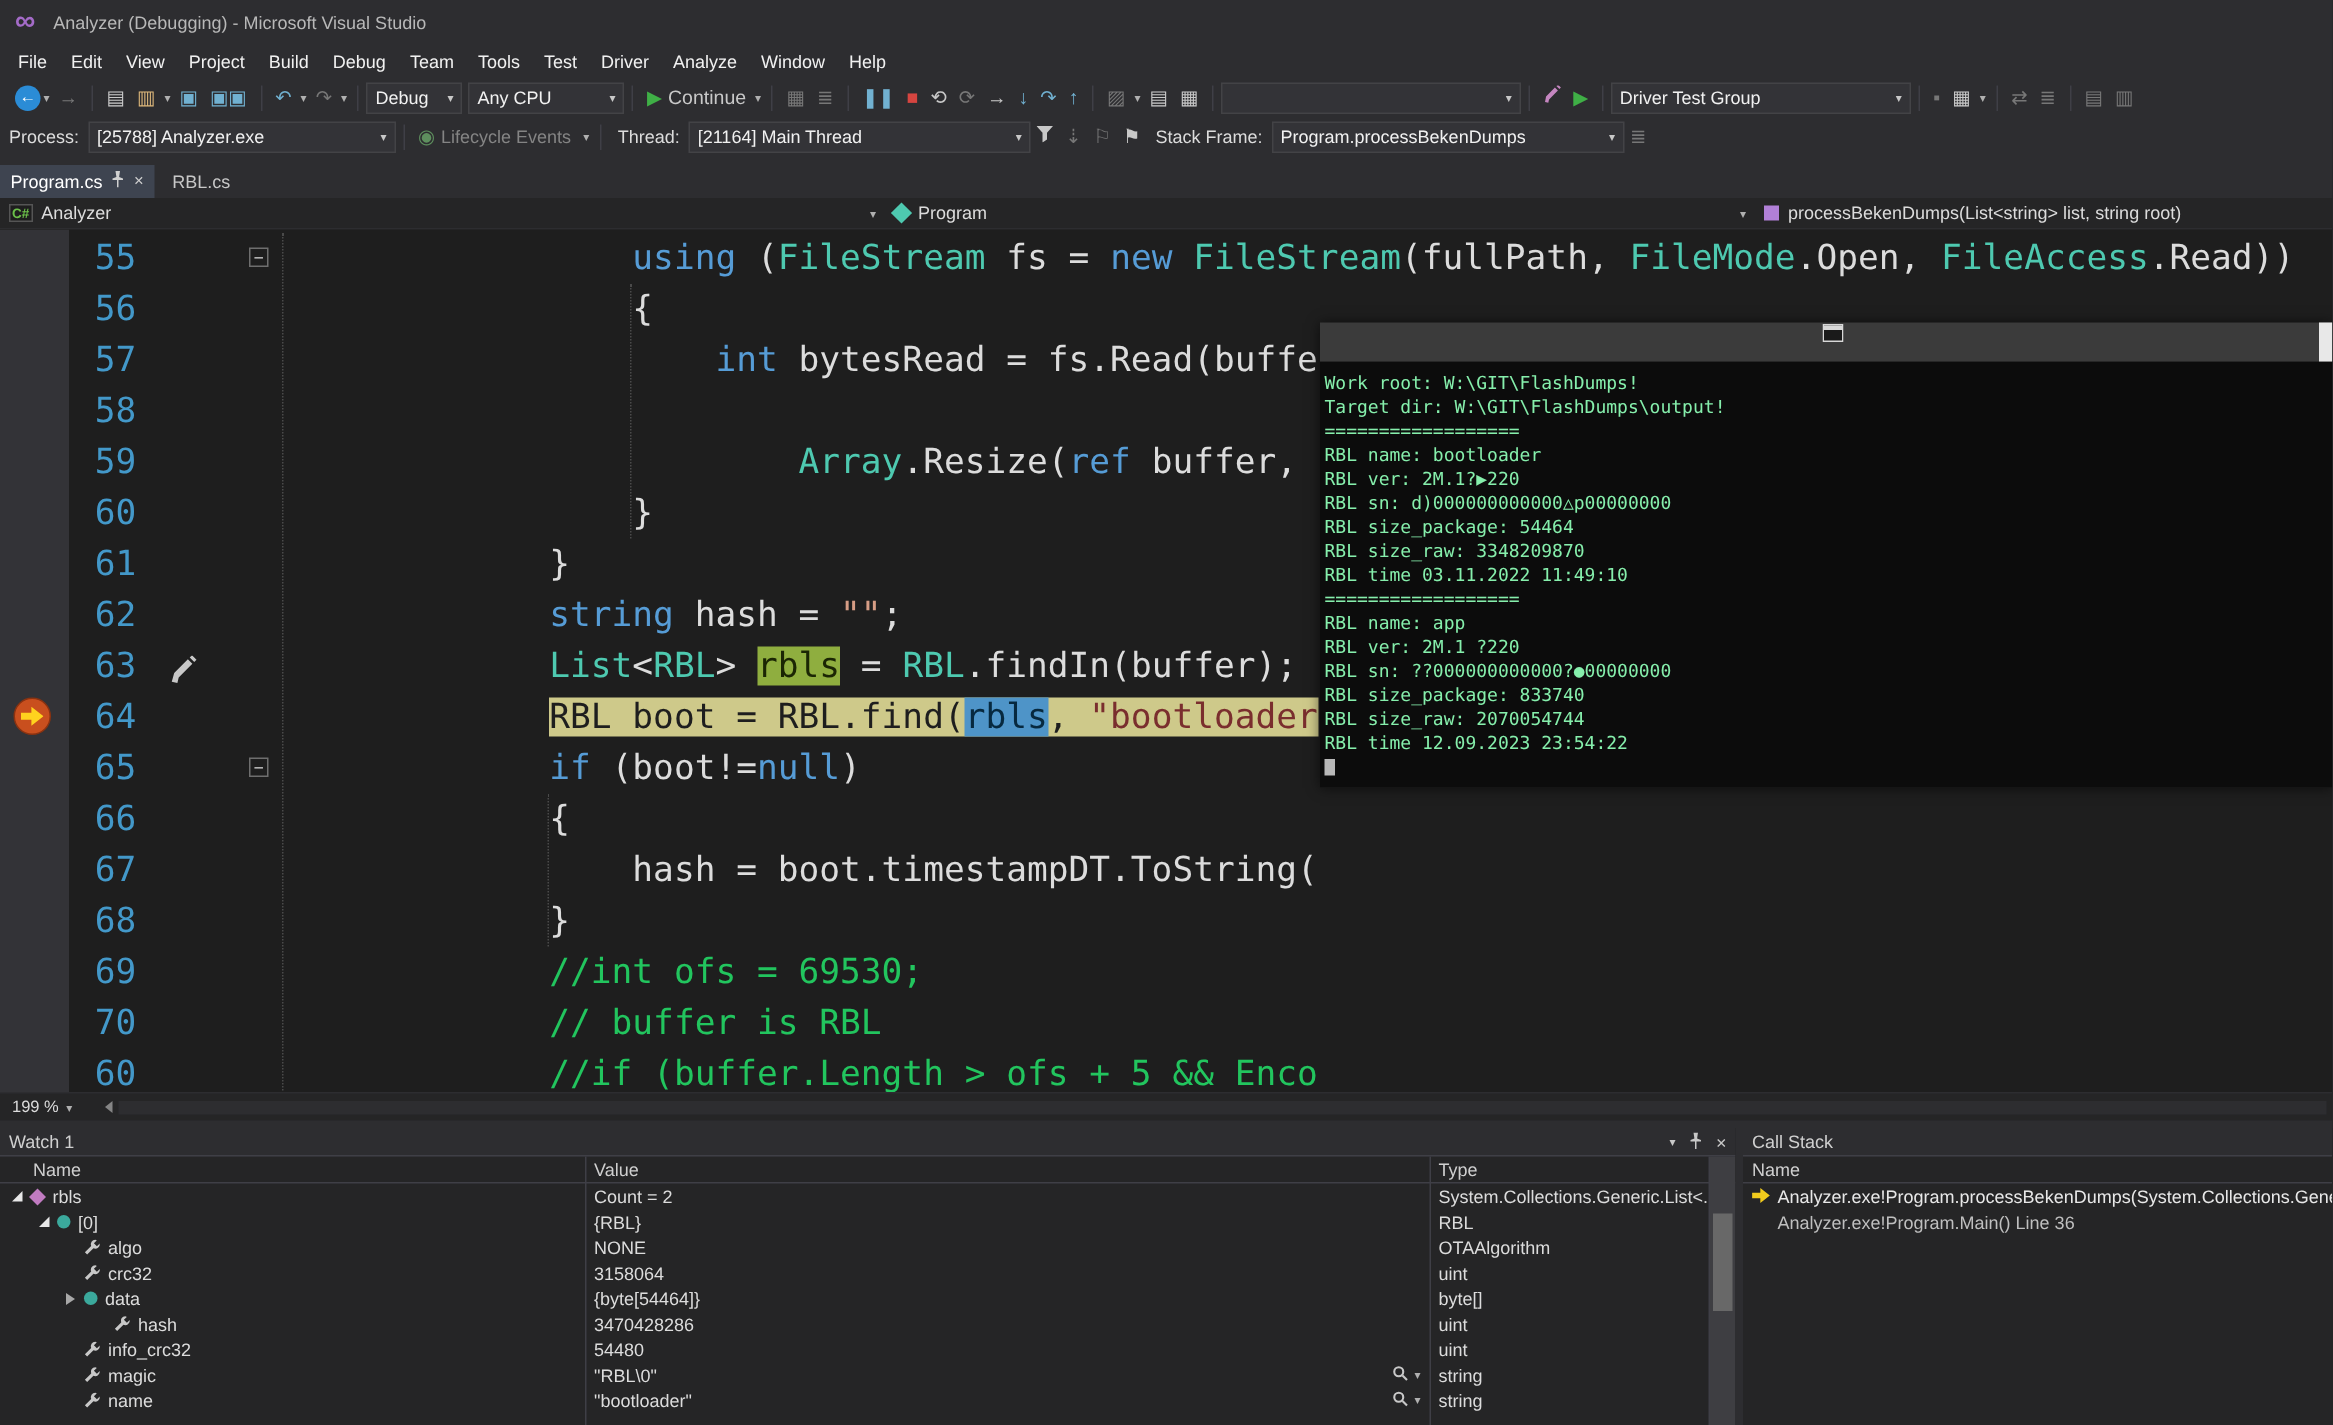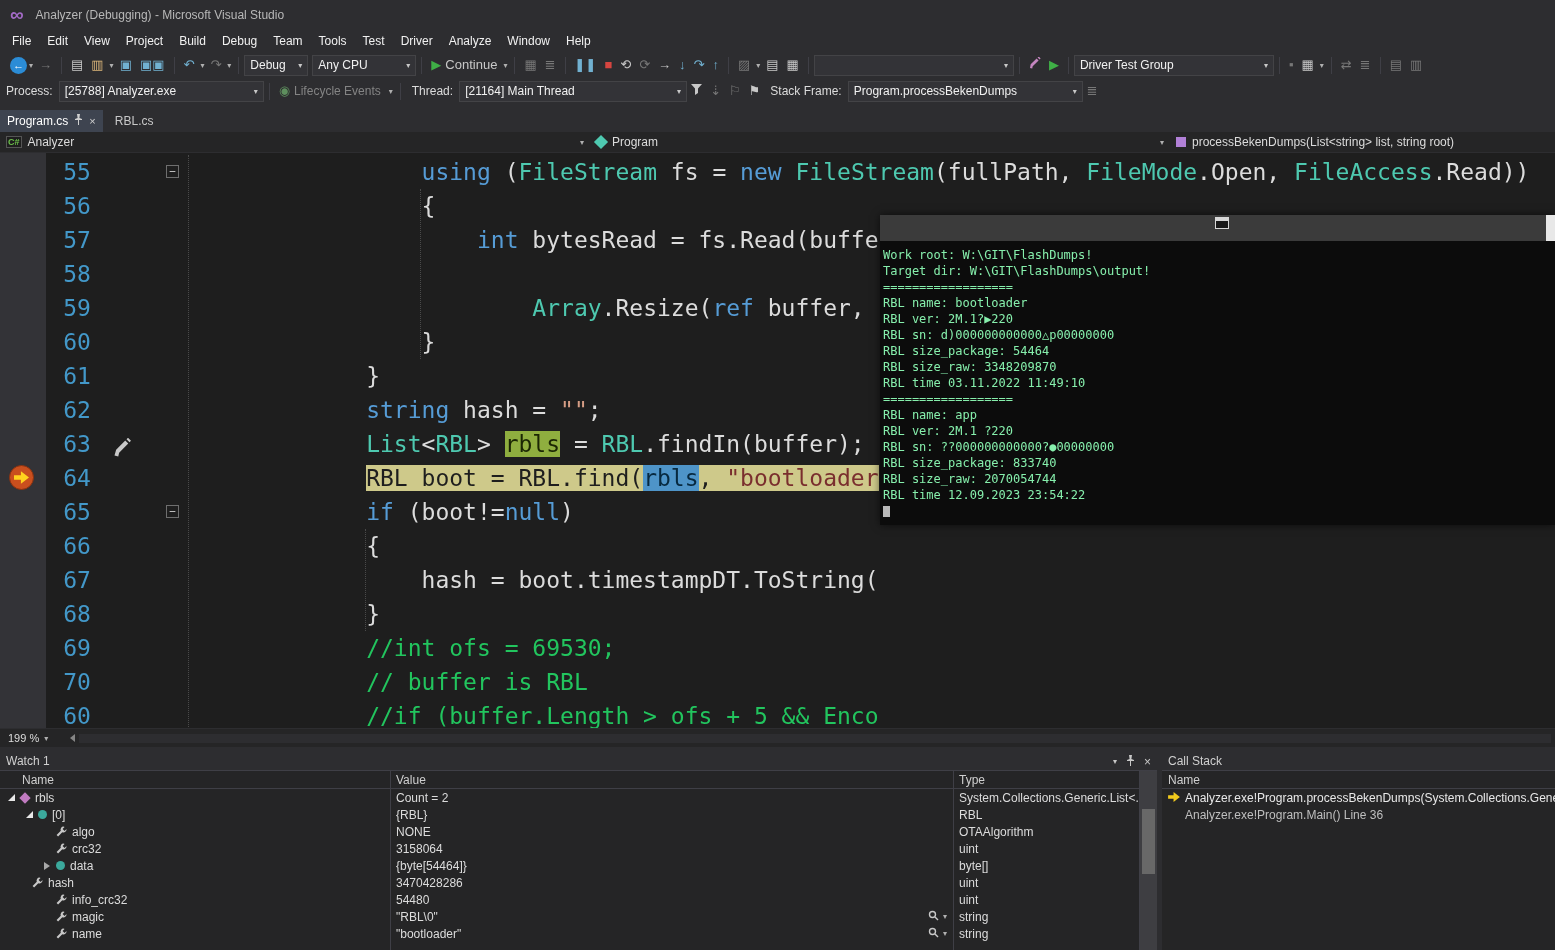--- a/index.html
+++ b/index.html
@@ -515,21 +515,21 @@
               <span class="ico-sphere"></span>
             </span>
             <span>data</span>
           </div>
           <div class="wr-value">
             <span>{byte[54464]}</span>
           </div>
           <div class="wr-type"><span>byte[]</span></div>
         </div>
         <div class="watch-row">
-          <div class="wr-name" style="padding-left: 20px;">
+          <div class="wr-name" style="padding-left: 64px;">
             <span class="exp-none"></span>
             <span class="w-ico">
               <svg width="11" height="11" viewBox="0 0 11 11">
                 <path d="M7.5 0.5a3 3 0 0 0-2.7 4.2L0.6 8.9 2.1 10.4l4.2-4.2A3 3 0 0 0 10.5 3L8.6 4.9 6.6 2.9 8.5 1A3 3 0 0 0 7.5 0.5z" fill="#C8C8C8"></path>
               </svg>
             </span>
             <span>hash</span>
           </div>
           <div class="wr-value">
             <span>3470428286</span>

